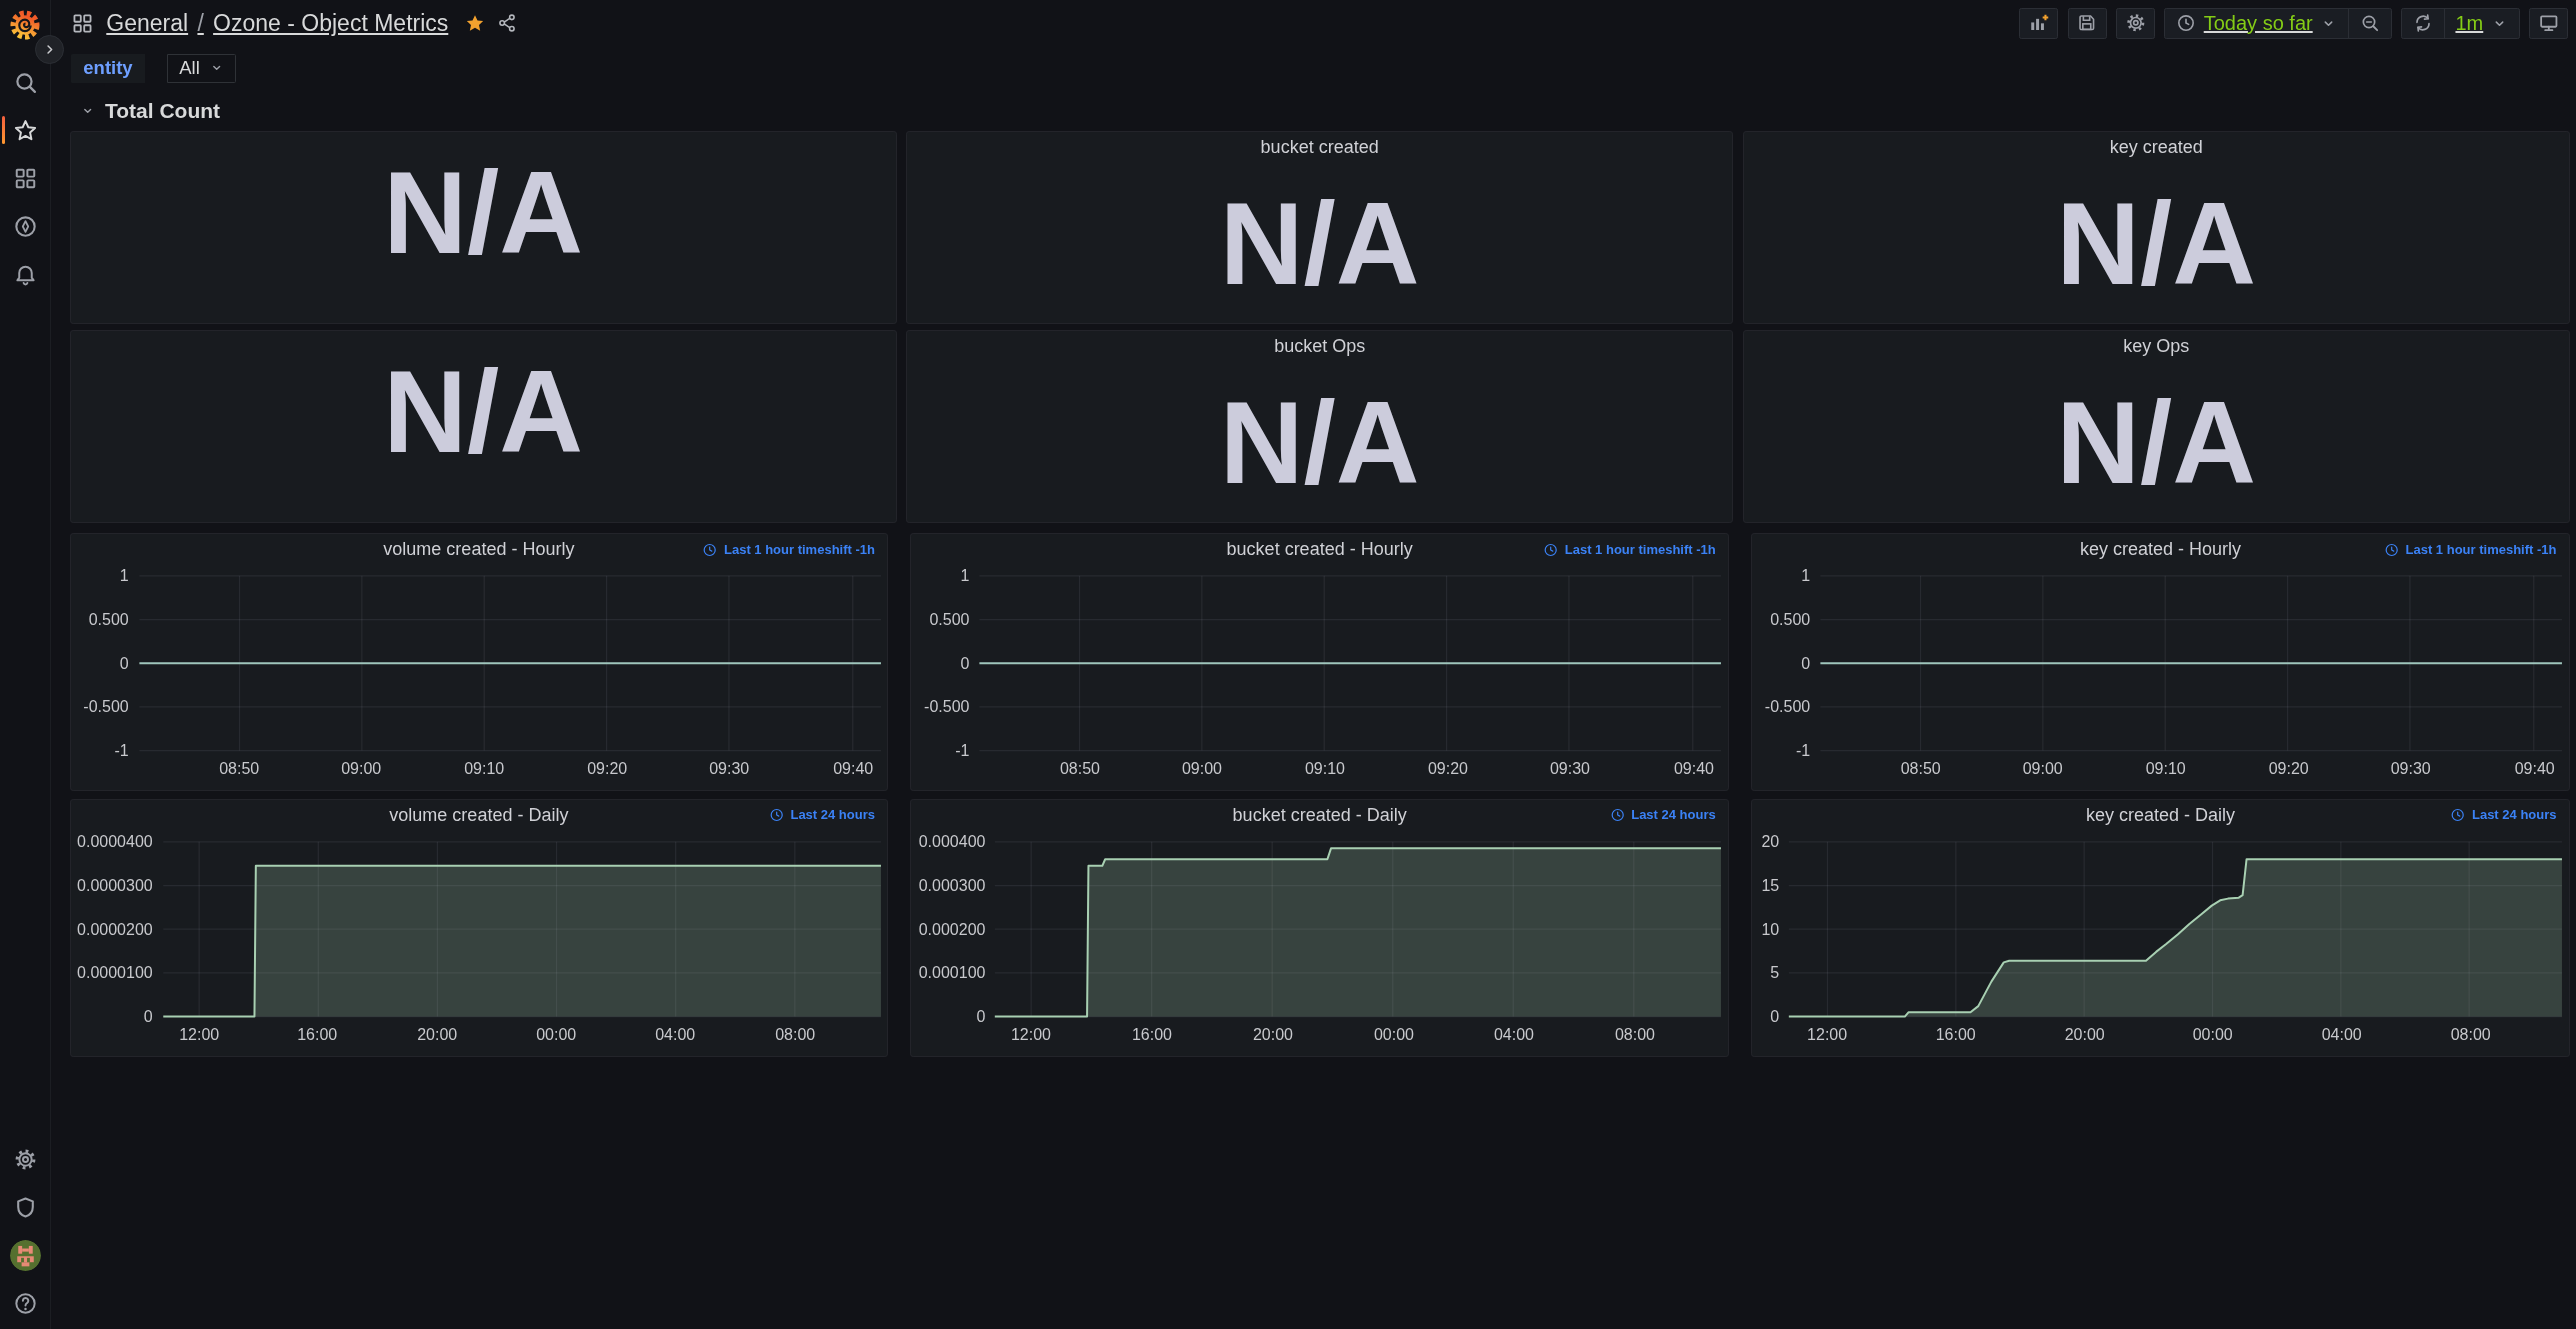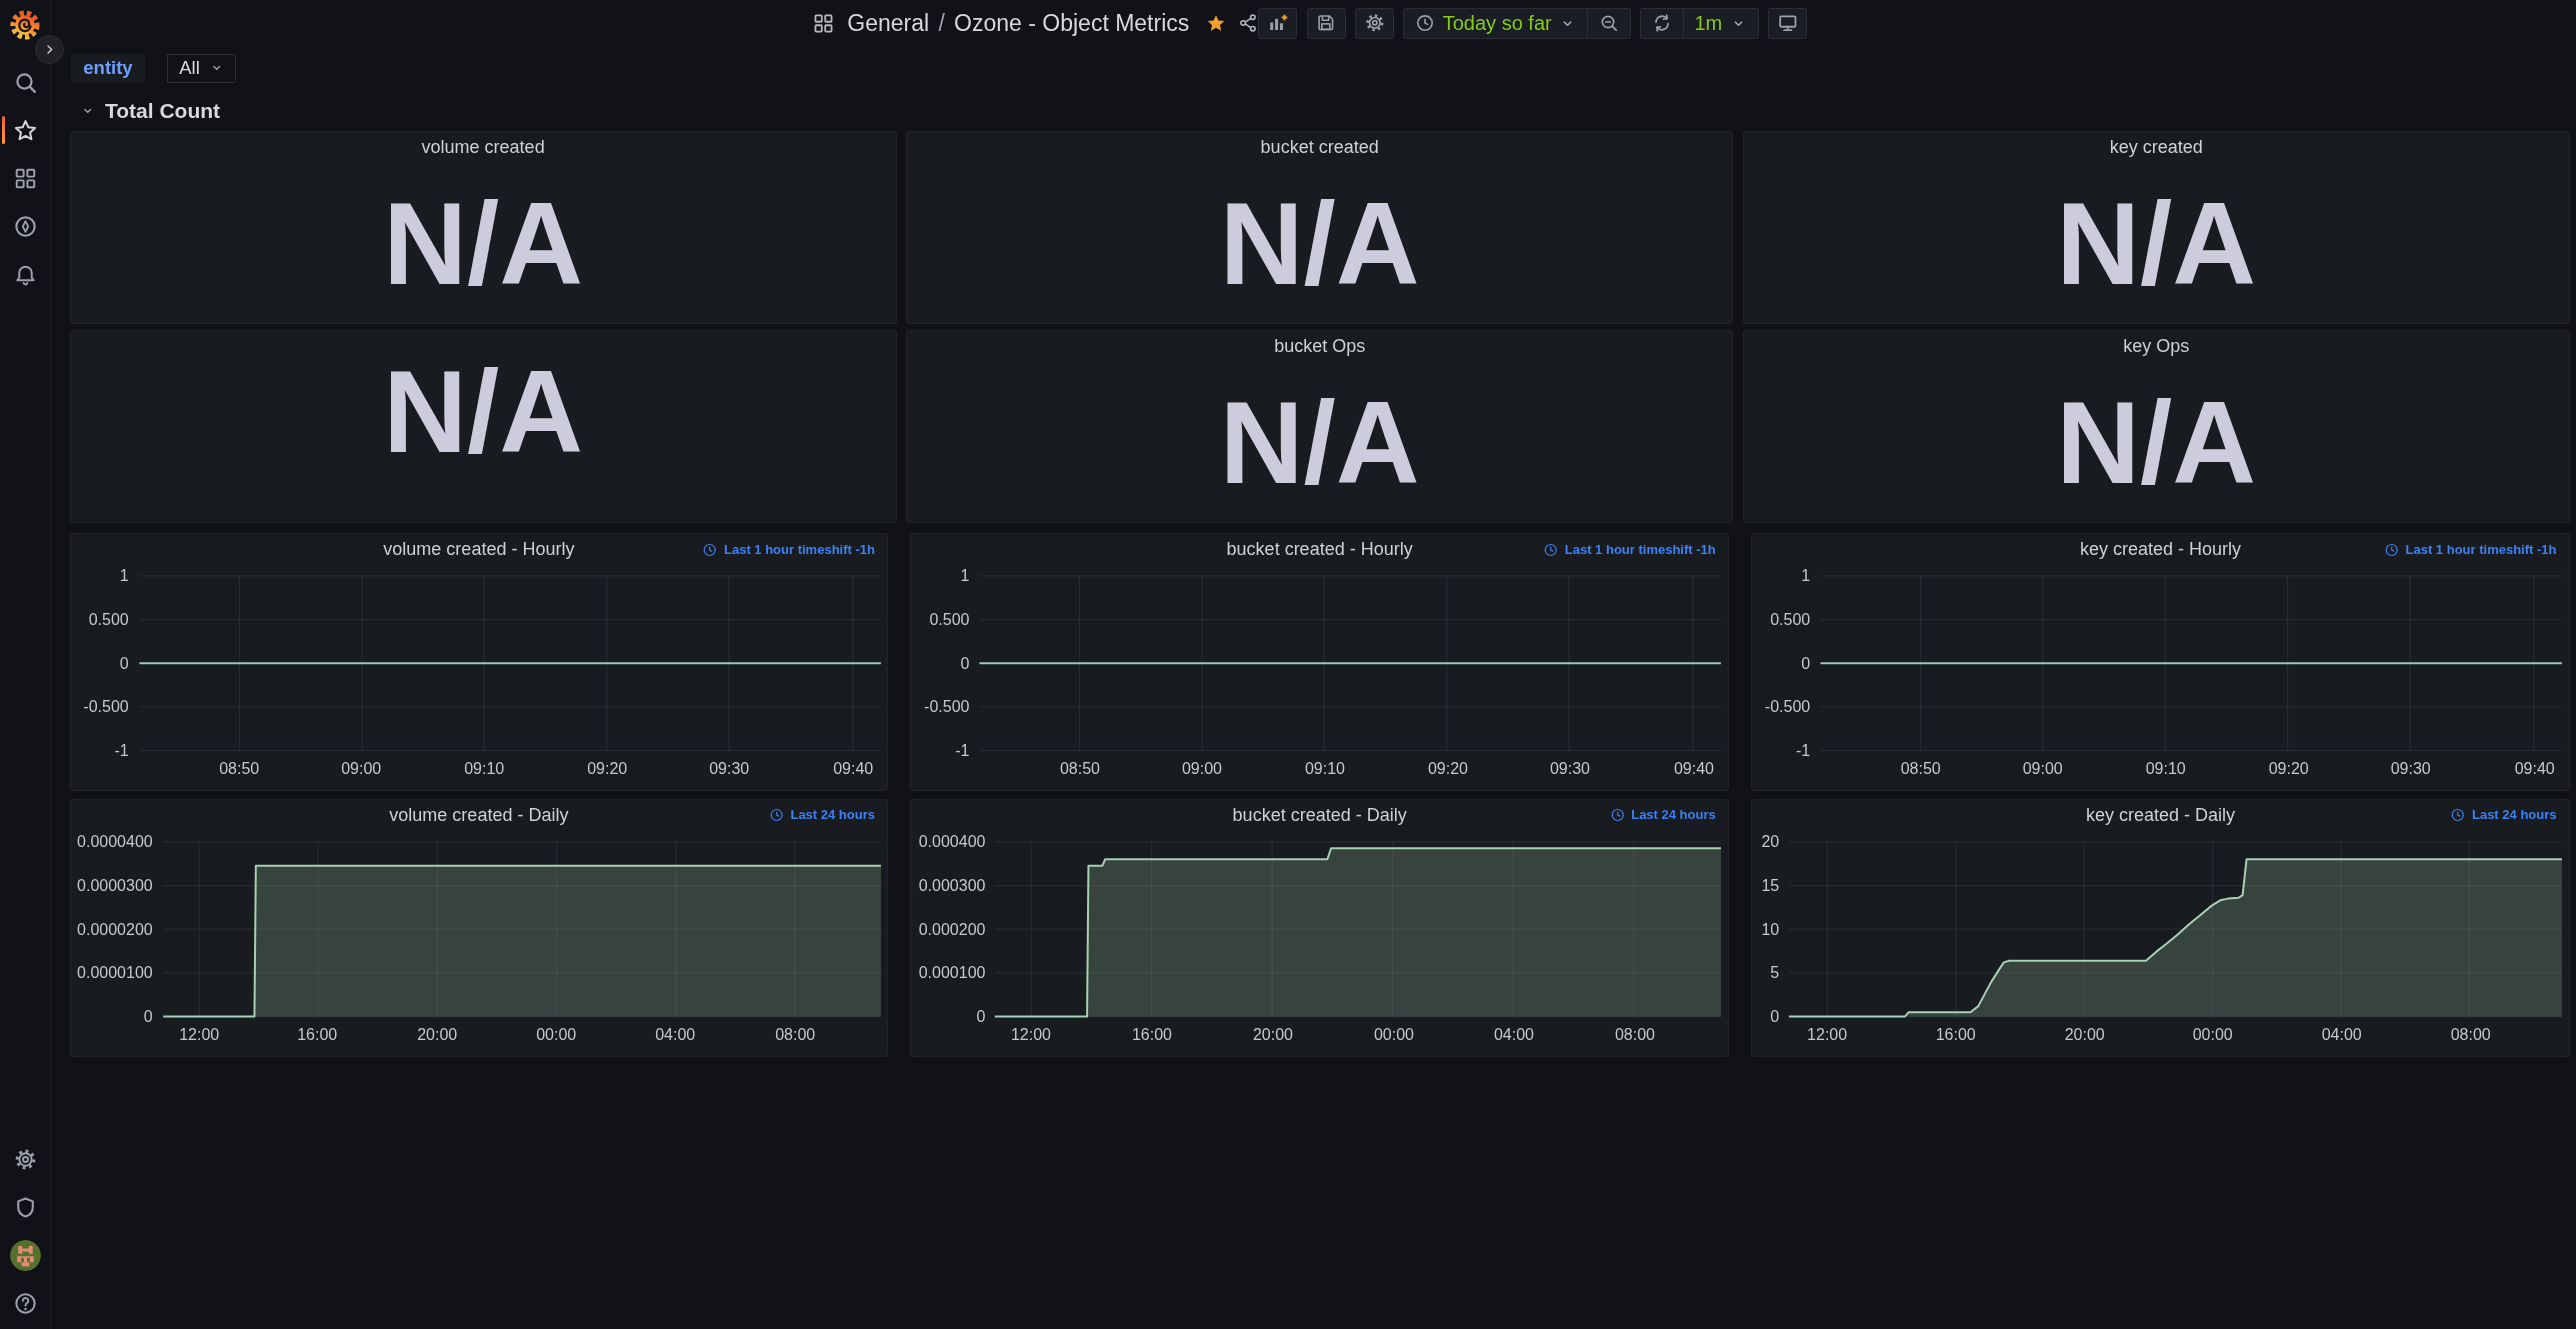--- a/index.html
+++ b/index.html
@@ -31,21 +31,21 @@
   .expand-btn{
     position:fixed; left:35px; top:35px; width:29px; height:29px; border-radius:50%;
     background:#202227; border:0.8px solid #2C2F35; display:flex; align-items:center; justify-content:center;
     color:#C9CACD; z-index:6; cursor:pointer;
   }
   .avatar-wrap{ width:31px; height:31px; border-radius:50%; overflow:hidden; }
 
   
   .main{ margin-left:51px; height:100%; }
 
-  .topbar{ height:46px; display:flex; align-items:center; justify-content:center; padding:0 28px 0 20px; }
+  .topbar{ height:46px; display:flex; align-items:center; justify-content:space-between; padding:0 8px 0 20px;text-decoration:underline; }
   .tb-left{ display:flex; align-items:center; gap:12.3px; color:#B4B7BD; }
   .breadcrumb{ display:flex; align-items:baseline; gap:9.3px; font-size:23px; font-weight:500; color:#D8D9DA; }
   .crumb{ cursor:pointer; }
   .crumb-sep{ color:#9DA0A8; }
   .tb-left .fav{ margin-left:4.6px; }
   .tb-right{ display:flex; align-items:center; gap:9.3px; }
   .tb-btn{
     height:31px; min-width:34px; padding:0 7.7px; display:flex; align-items:center; justify-content:center; gap:7.7px;
     background:#1A1D23; border:0.8px solid #2B2E35; border-radius:2.3px; color:#9DA0A8; cursor:pointer;
     font-size:20px; font-weight:500;
@@ -376,23 +376,20 @@
 
     <div class="row-header">
       <svg class="icon i20 chev" viewBox="0 0 20 20" width="15.4" height="15.4">
           <use href="#i-chevron-down"></use>
         </svg>
       <span class="row-title">Total Count</span>
     </div>
 
     <div class="stats-grid">
       <section class="panel">
-        <header class="panel-header">
-          <h2 class="panel-title">volume created</h2>
-        </header>
         <div class="stat-value">N/A</div>
       </section>
       <section class="panel">
         <header class="panel-header">
           <h2 class="panel-title">bucket created</h2>
         </header>
         <div class="stat-value">N/A</div>
       </section>
       <section class="panel">
         <header class="panel-header">

